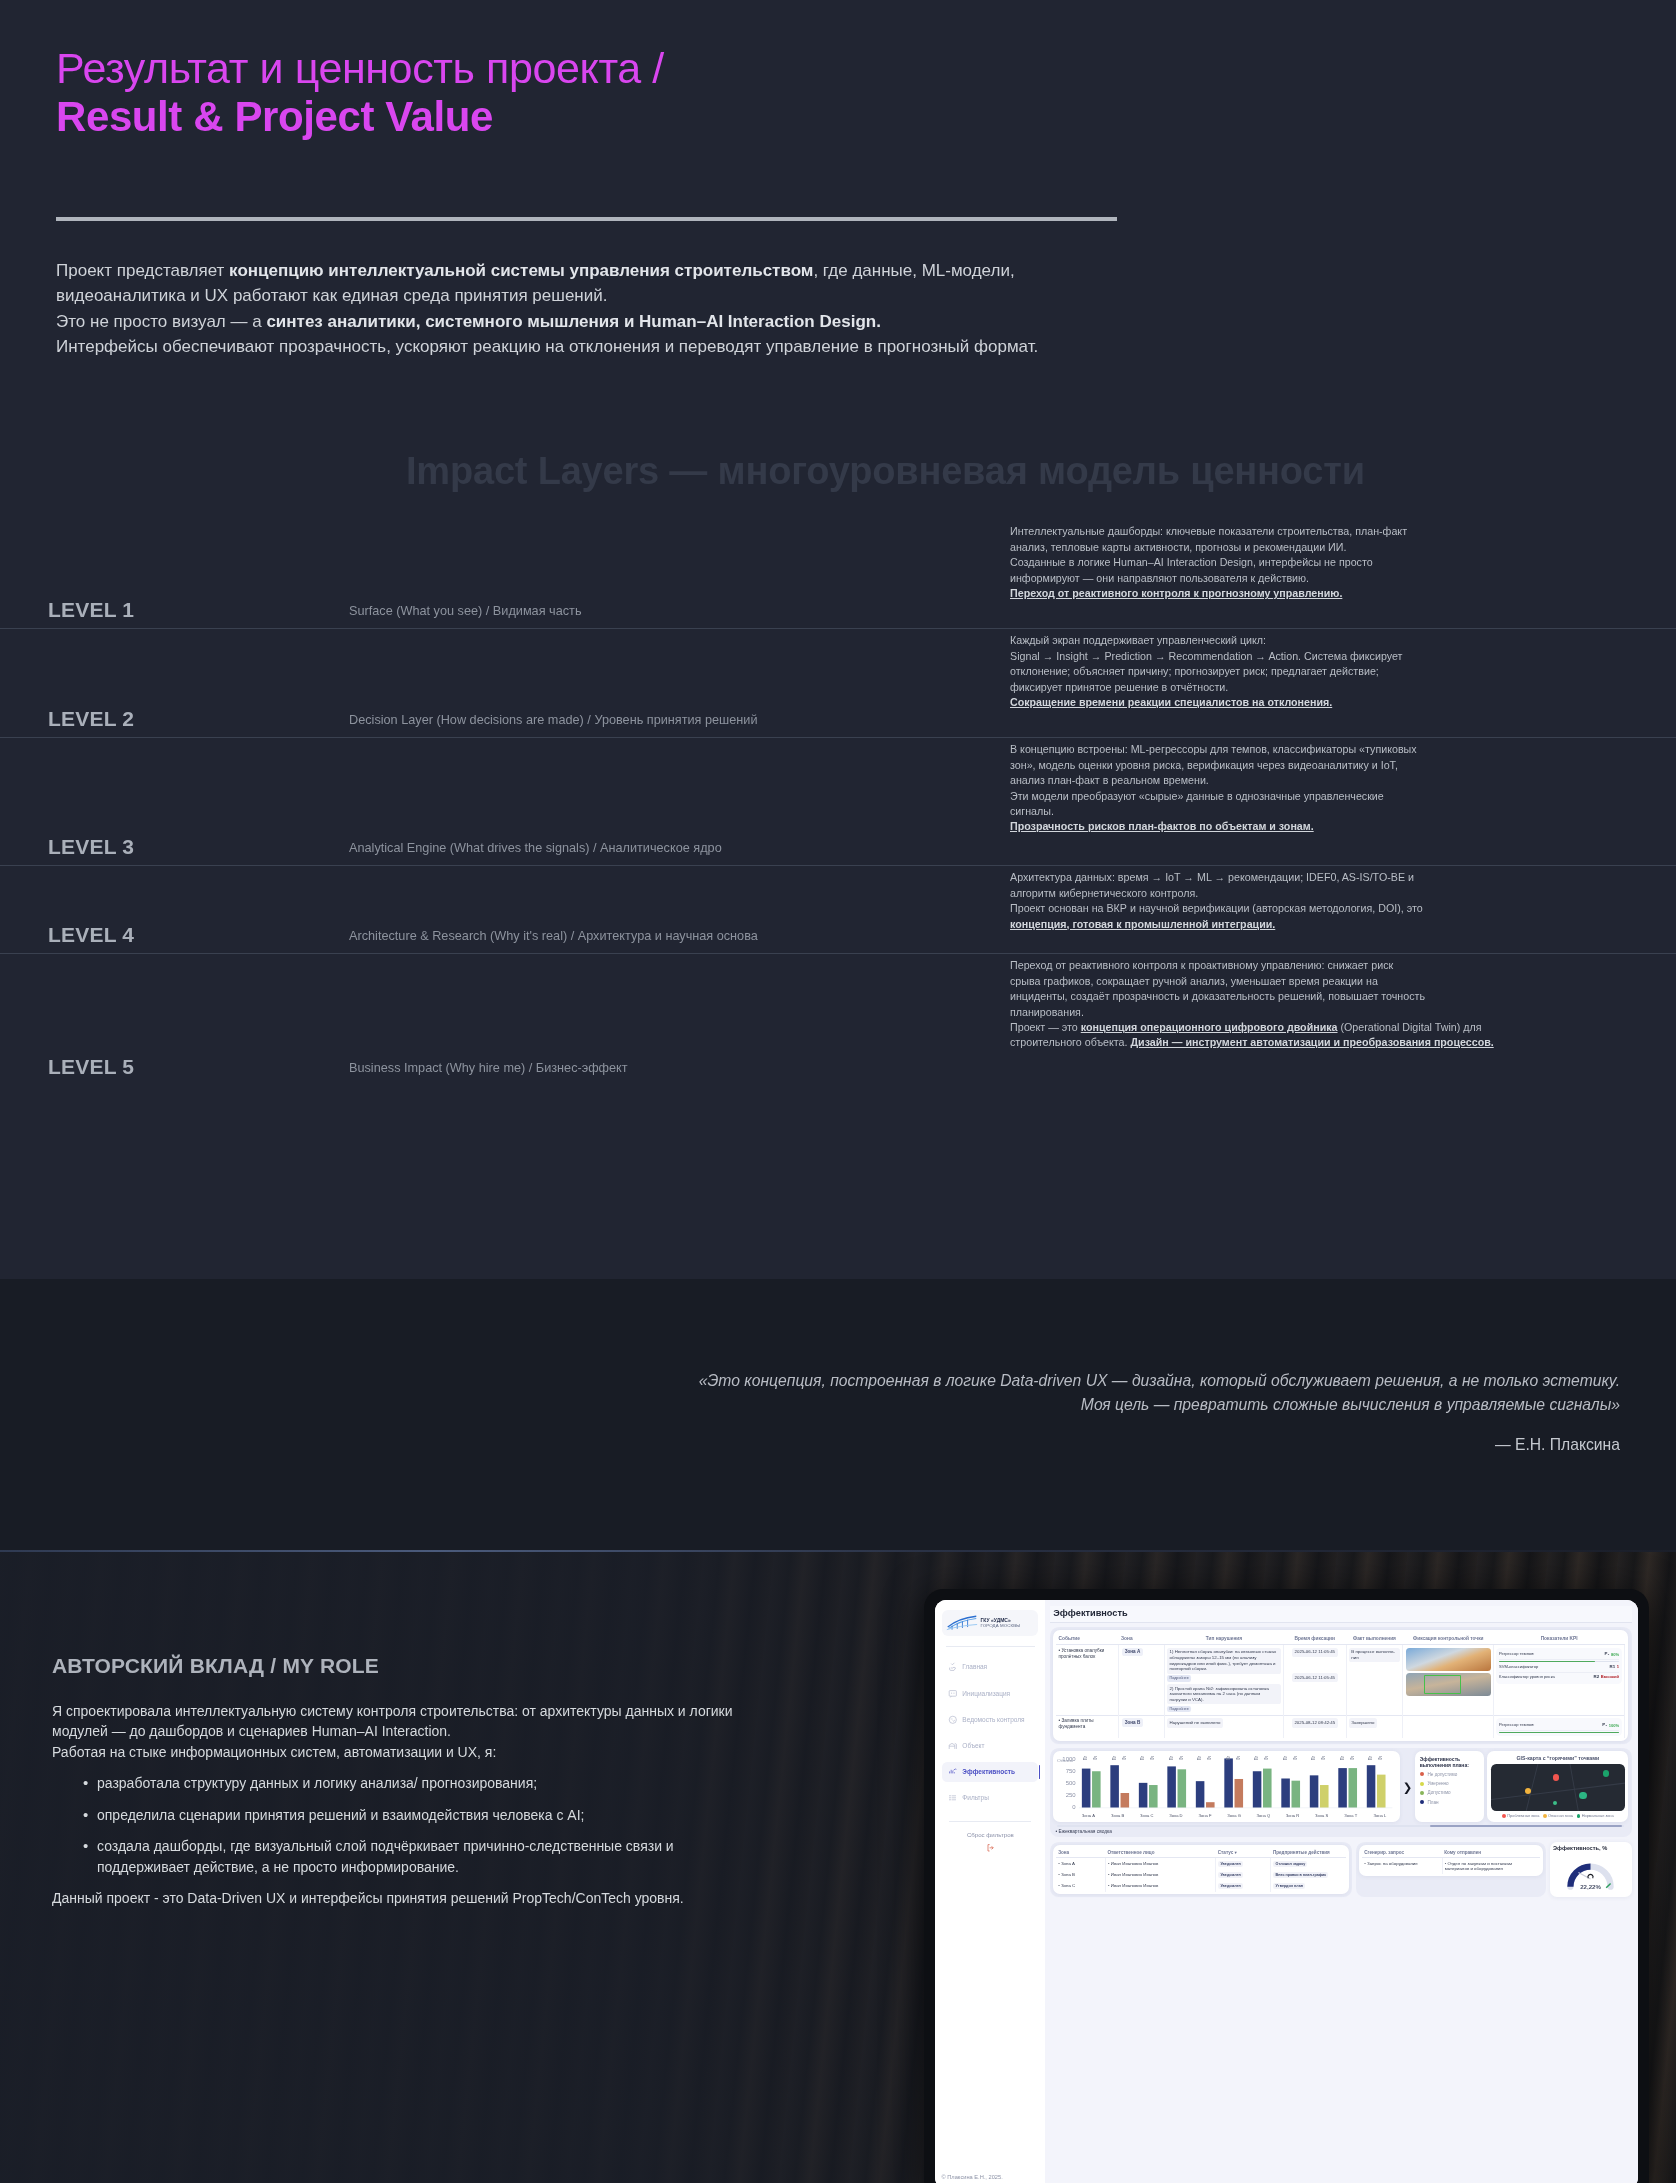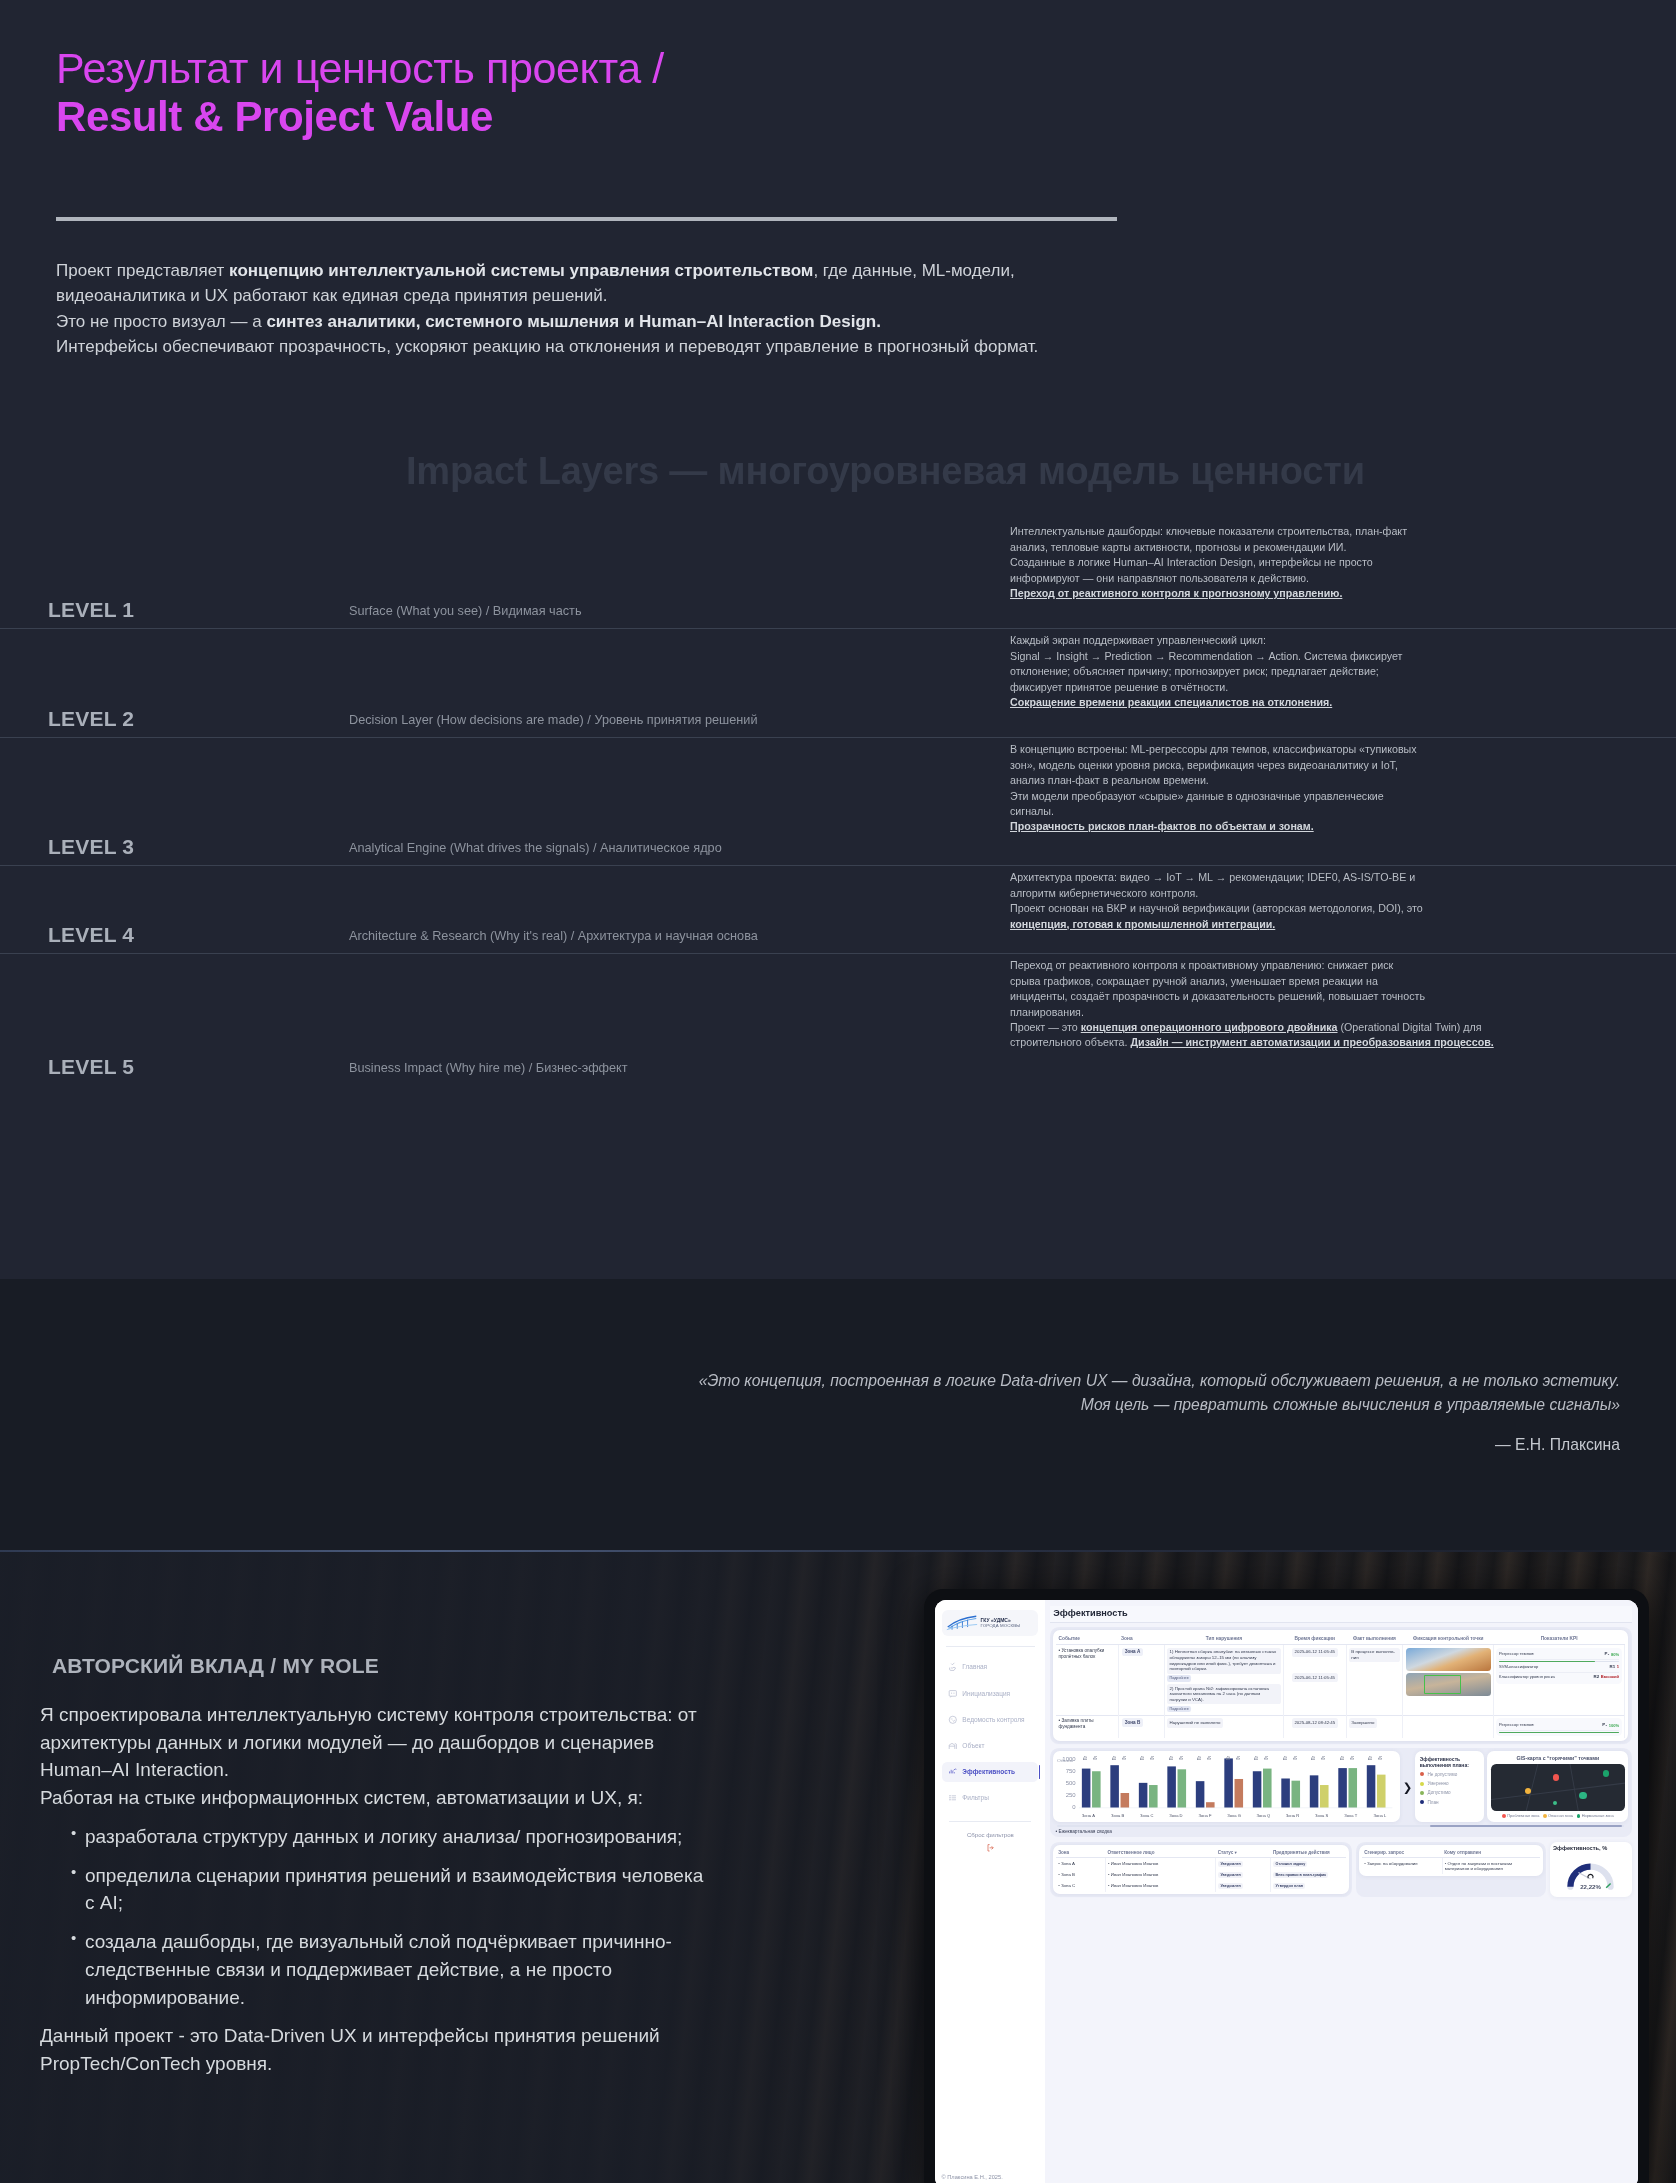--- a/index.html
+++ b/index.html
@@ -178,24 +178,24 @@
     position: absolute;
     left: 52px; top: 1654px;
     color: #aeb3bc;
     font-size: 21px;
     font-weight: 700;
     letter-spacing: 0.2px;
   }
 
   .role-body {
     position: absolute;
-    left: 40px; top: 1701px;
+    left: 52px; top: 1701px;
     width: 681px;
     color: #d6dade;
-    font-size: 19px;
+    font-size: 14px;
     line-height: 1.46;
     font-weight: 300;
   }
   .role-body p { margin: 0; }
   .role-body ul { margin: 0 0 0 19px; padding: 0; list-style: none; }
   .role-body li { position: relative; padding-left: 15px; margin: 11px; }
   .role-body li::before {
     content: "•";
     position: absolute; left: 0.9px; top: -0.9px;
     color: #d6dade; font-size: 15px;
@@ -447,21 +447,21 @@
             <p><b>Прозрачность рисков план-фактов по объектам и зонам.</b></p>
           </div>
         </div>
       </div>
 
       <div class="lv-row">
         <div class="lv-inner r4">
           <div class="lv-label">LEVEL 4</div>
           <div class="lv-sub">Architecture &amp; Research (Why it's real) / Архитектура и научная основа</div>
           <div class="lv-desc">
-            <p>Архитектура проекта: видео → IoT → ML → рекомендации; IDEF0, AS-IS/TO-BE и</p>
+            <p>Архитектура данных: время → IoT → ML → рекомендации; IDEF0, AS-IS/TO-BE и</p>
             <p>алгоритм кибернетического контроля.</p>
             <p>Проект основан на ВКР и научной верификации (авторская методология, DOI), это</p>
             <p><b>концепция, готовая к промышленной интеграции.</b></p>
           </div>
         </div>
       </div>
 
       <div class="lv-row">
         <div class="lv-inner r5">
           <div class="lv-label">LEVEL 5</div>

